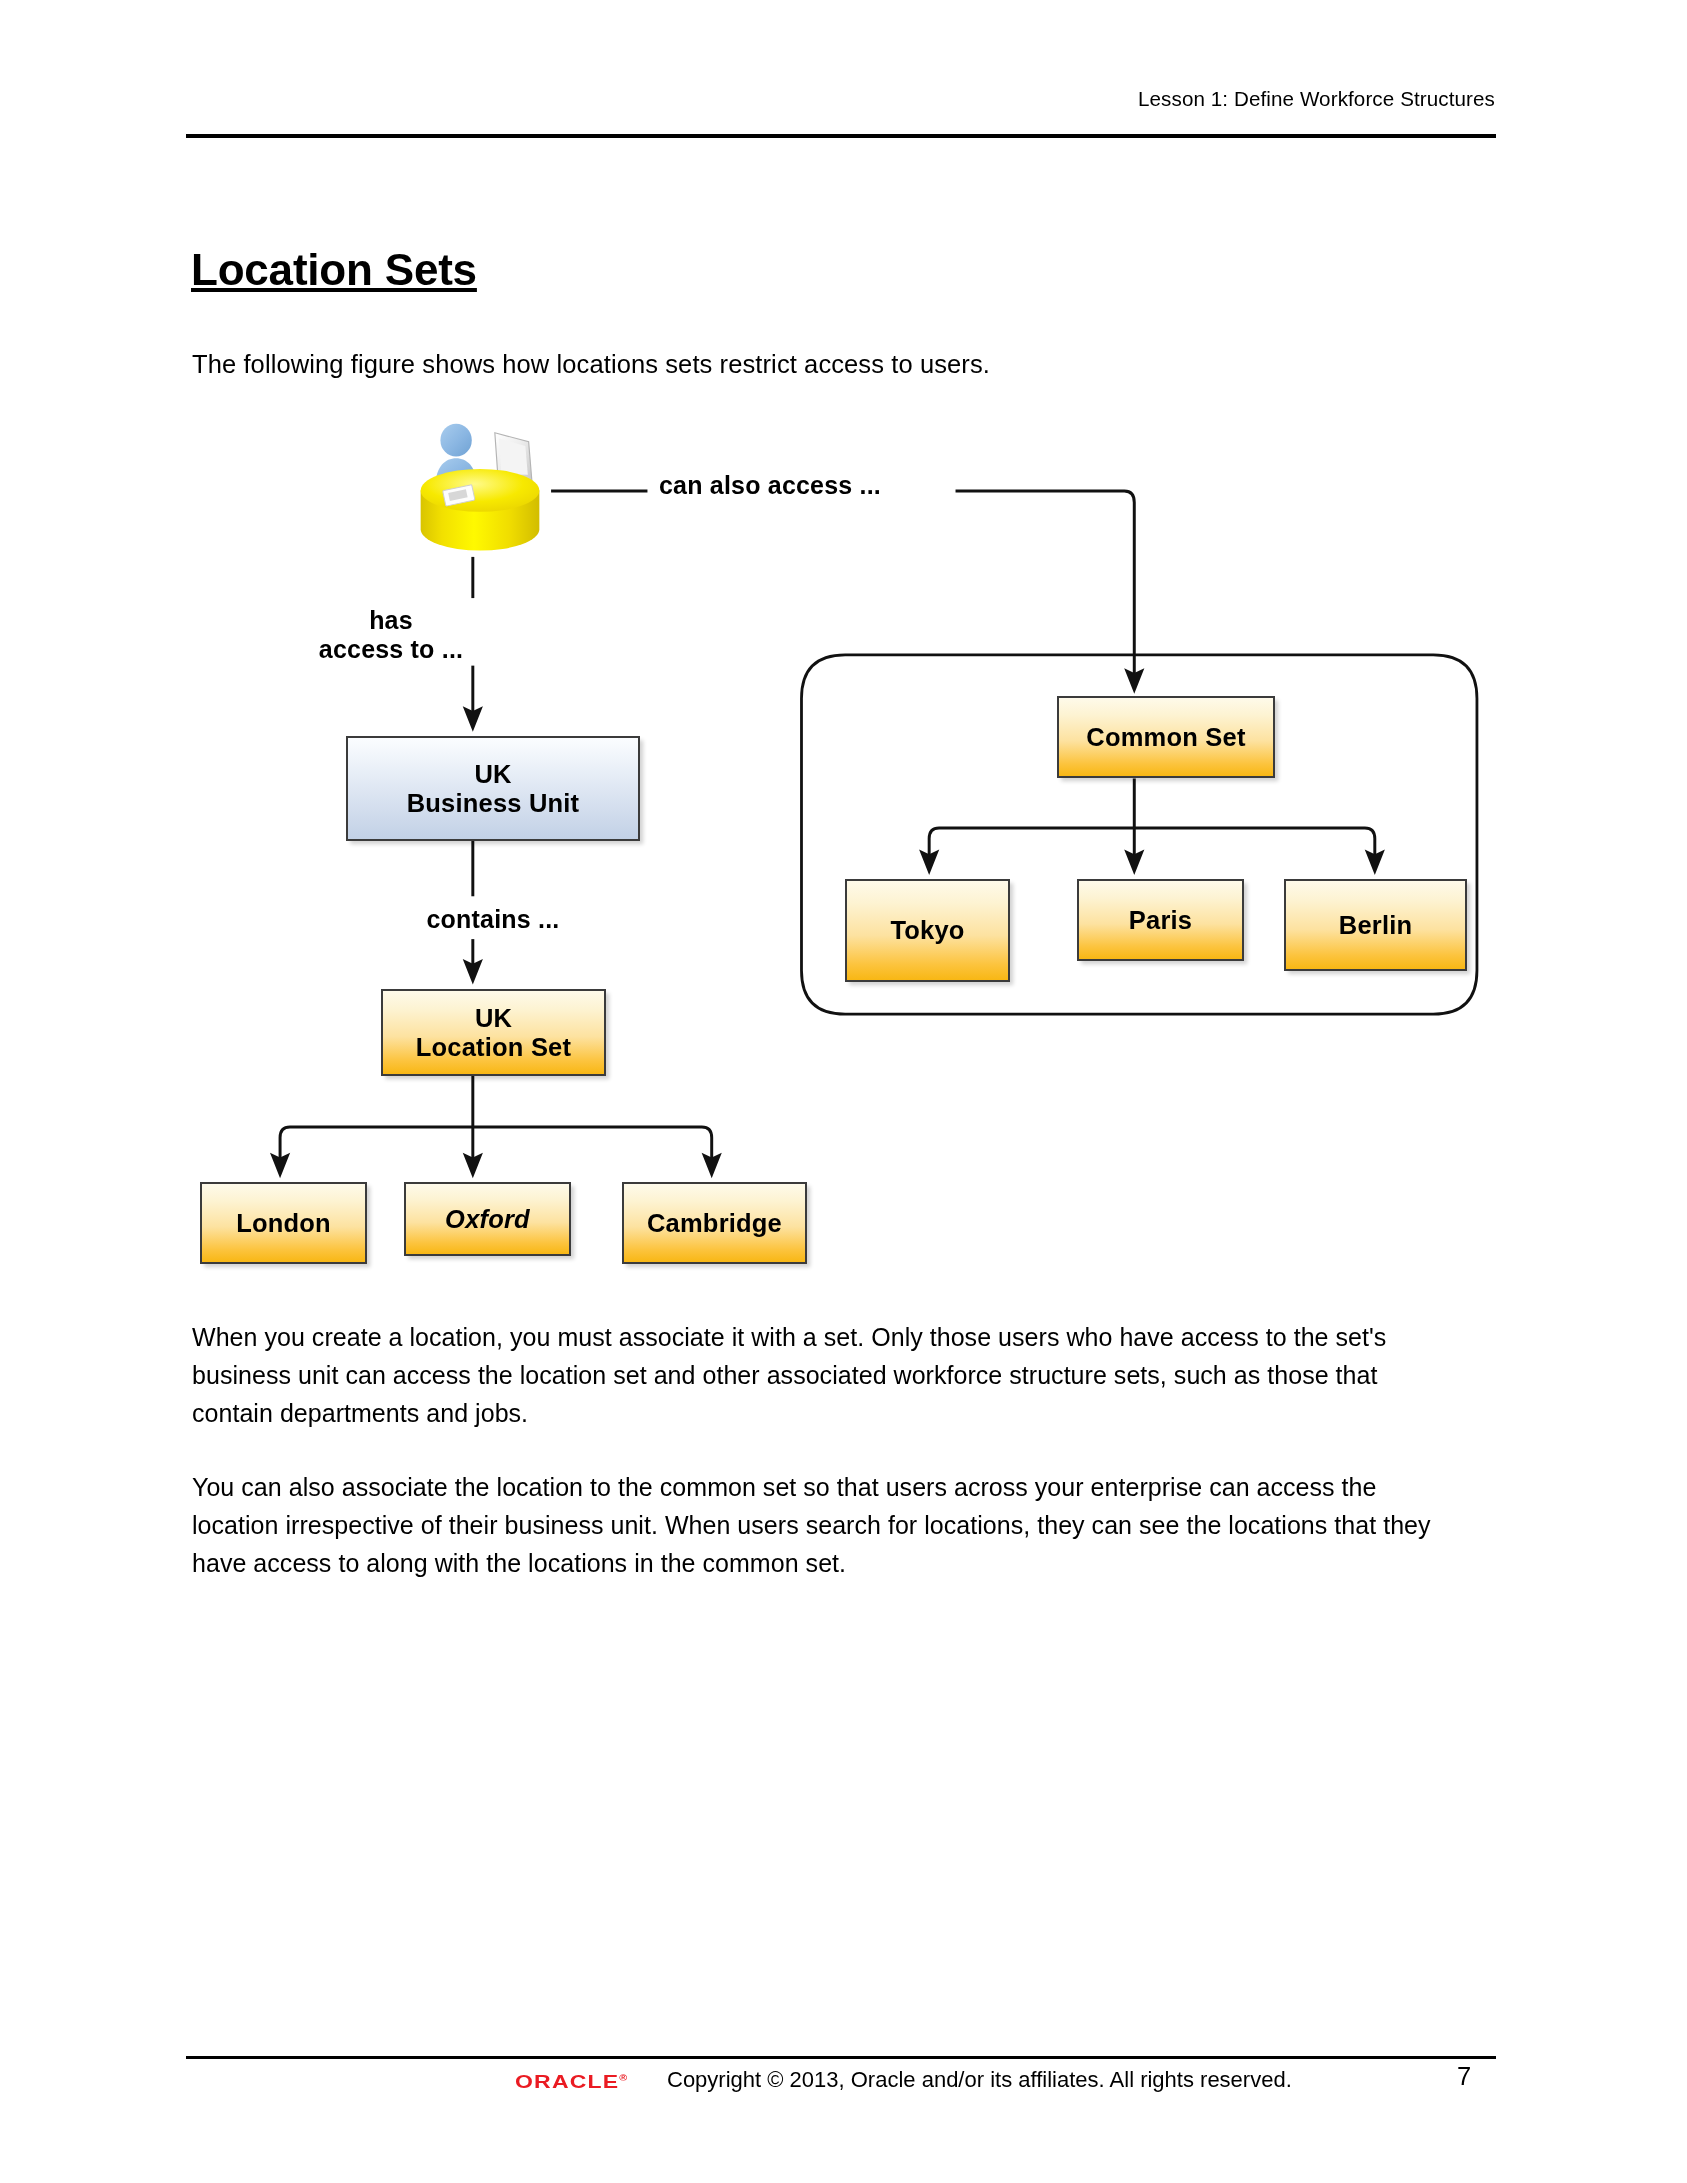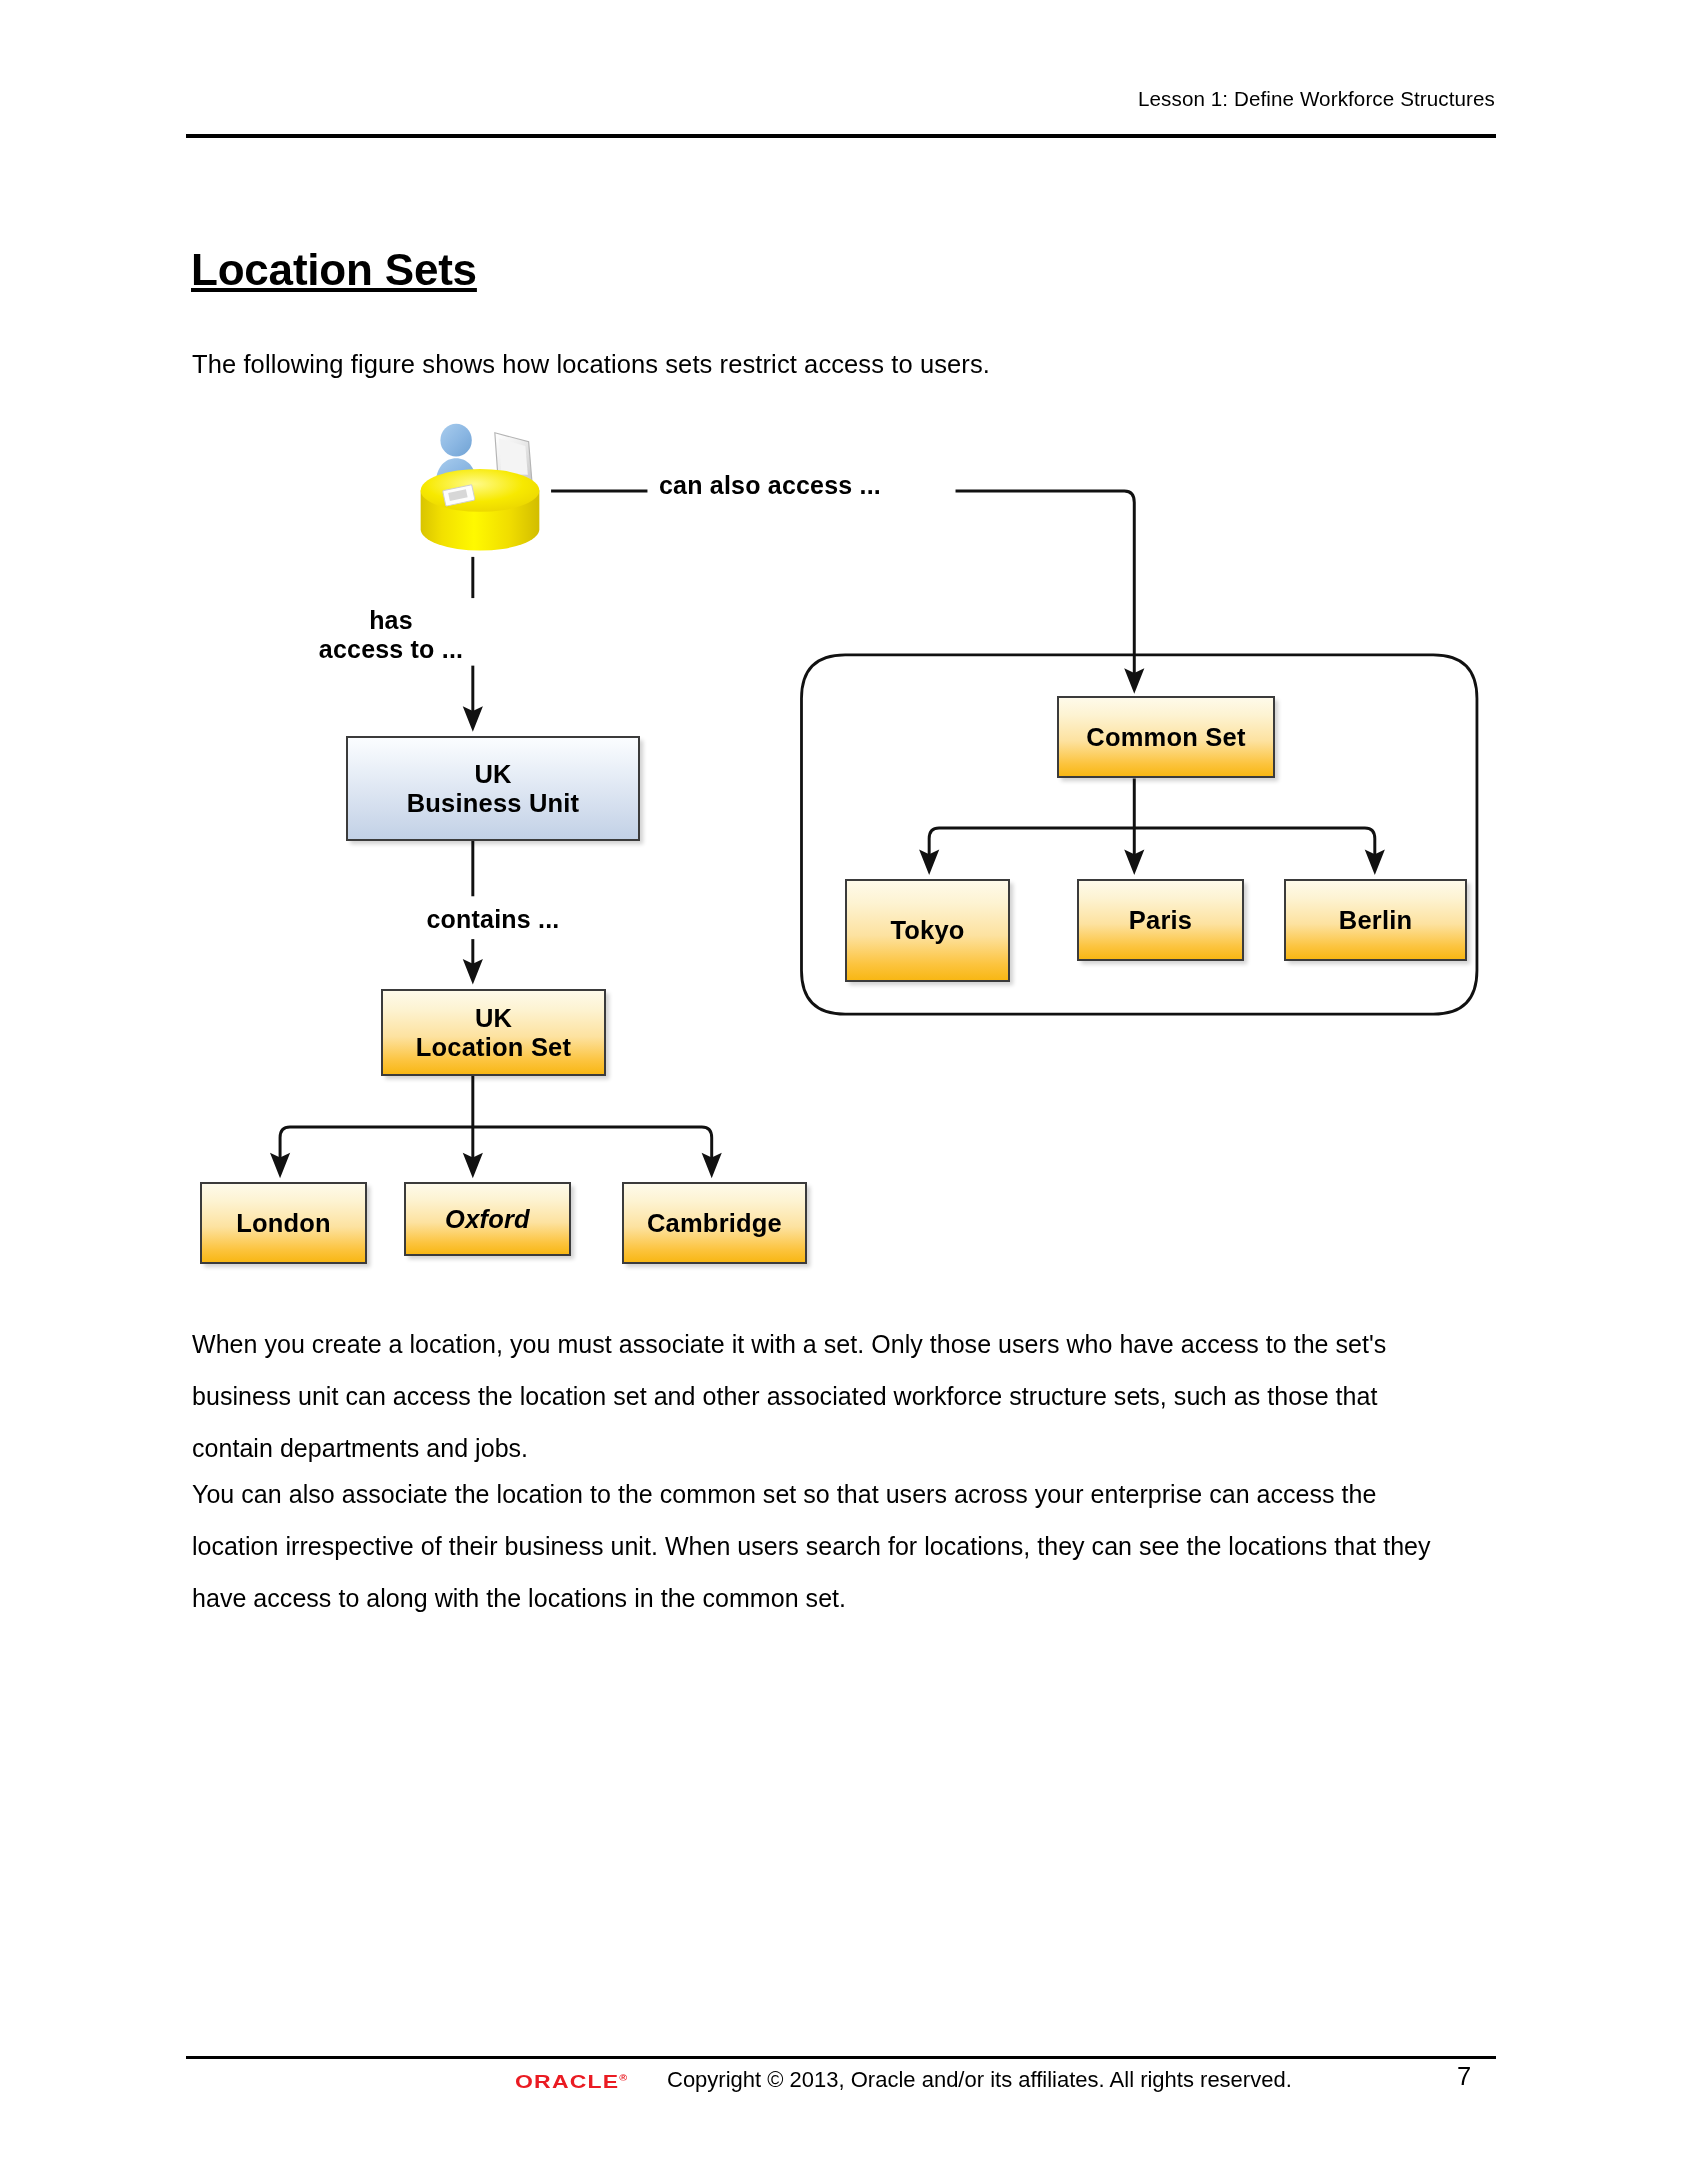--- a/index.html
+++ b/index.html
@@ -57,21 +57,21 @@
     top: 350px;
     font-size: 25.5px;
     letter-spacing: 0.1px;
     white-space: nowrap;
   }
   .para {
     position: absolute;
     left: 192px;
     width: 1273px;
     font-size: 25px;
-    line-height: 52px;
+    line-height: 38px;
     letter-spacing: 0.04px;
   }
   .para-1 { top: 1318px; }
   .para-2 { top: 1468px; }
 
   
   .footer-rule {
     position: absolute;
     left: 186px;
     top: 2056px;
@@ -143,21 +143,21 @@
   }
 
   #node-uk-business-unit { left: 346px; top: 736px; width: 294px; height: 105px; }
   #node-uk-location-set  { left: 381px; top: 989px; width: 225px; height: 87px; }
   #node-london           { left: 200px; top: 1182px; width: 167px; height: 82px; }
   #node-oxford           { left: 404px; top: 1182px; width: 167px; height: 74px; font-style: italic; }
   #node-cambridge        { left: 622px; top: 1182px; width: 185px; height: 82px; }
   #node-common-set       { left: 1024px; top: 696px; width: 218px; height: 82px; margin-left: 33px; }
   #node-tokyo            { left: 845px; top: 879px; width: 165px; height: 103px; }
   #node-paris            { left: 1057px; top: 879px; width: 167px; height: 82px; margin-left: 20px; }
-  #node-berlin           { left: 1284px; top: 879px; width: 183px; height: 82px; }
+  #node-berlin           { left: 1284px; top: 879px; width: 183px; height: 92px; }
 
   .edge-label {
     position: absolute;
     font-size: 25px;
     font-weight: bold;
     text-align: center;
     line-height: 1.16;
     letter-spacing: 0.2px;
     white-space: nowrap;
   }

